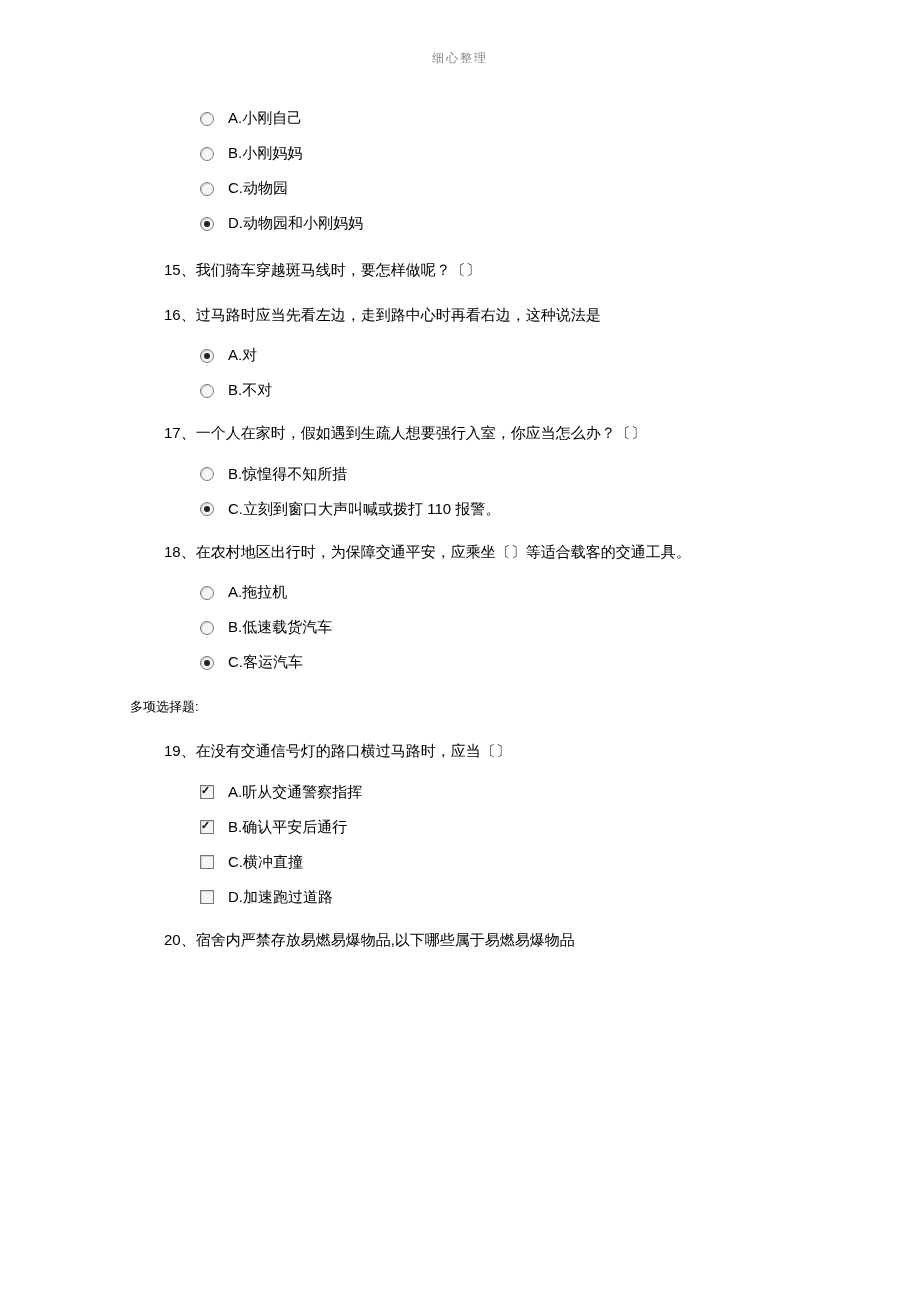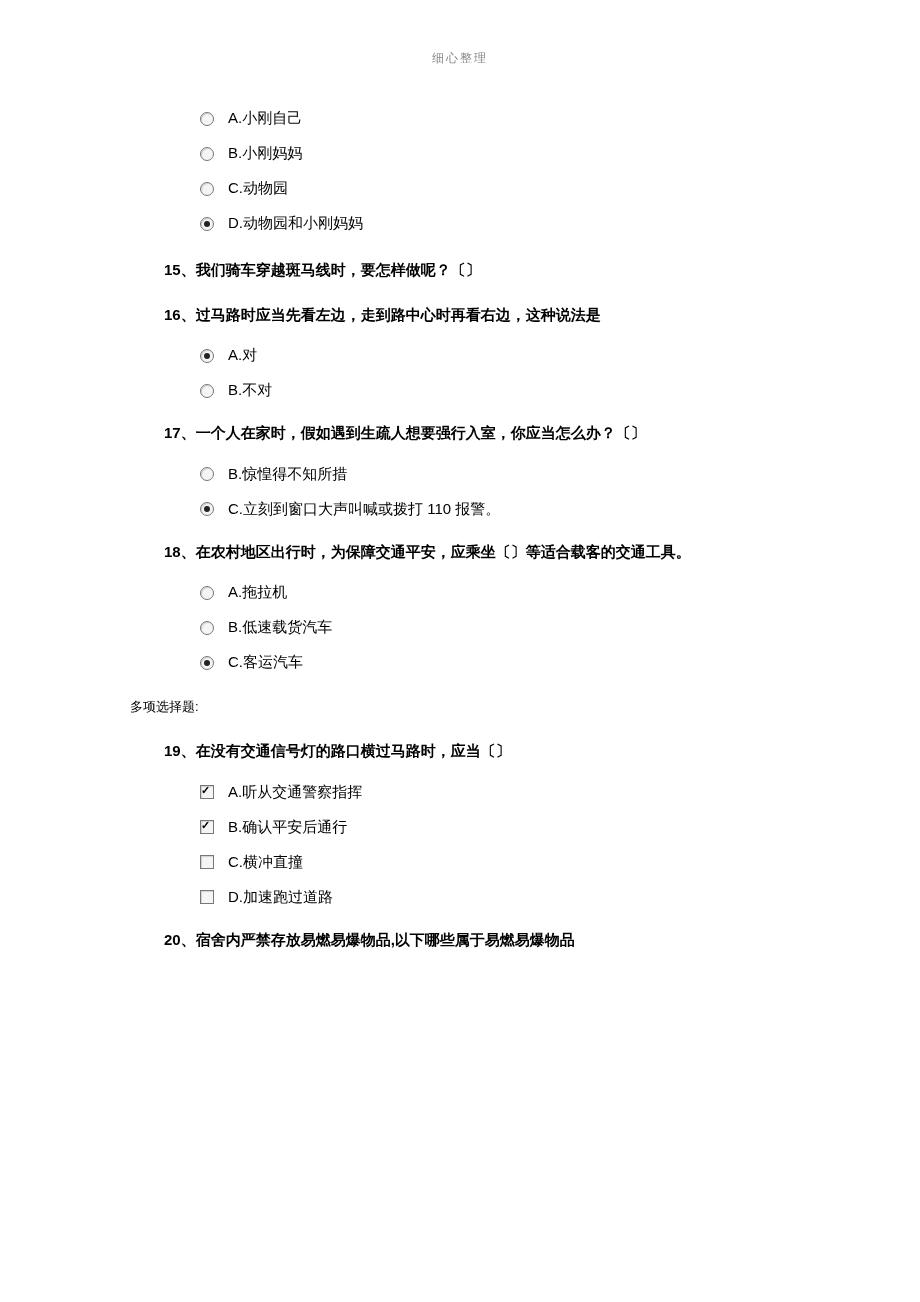--- a/index.html
+++ b/index.html
@@ -21,21 +21,20 @@
     margin-bottom: 40px;
   }
   .question-block {
     margin-bottom: 22px;
   }
   .question-text {
     font-size: 15px;
     margin-left: 34px;
     margin-bottom: 18px;
     line-height: 1.5;
-    font-weight: bold;
   }
   .options {
     margin-left: 70px;
   }
   .option-row {
     display: flex;
     align-items: center;
     margin-bottom: 14px;
   }
   .radio, .checkbox {

